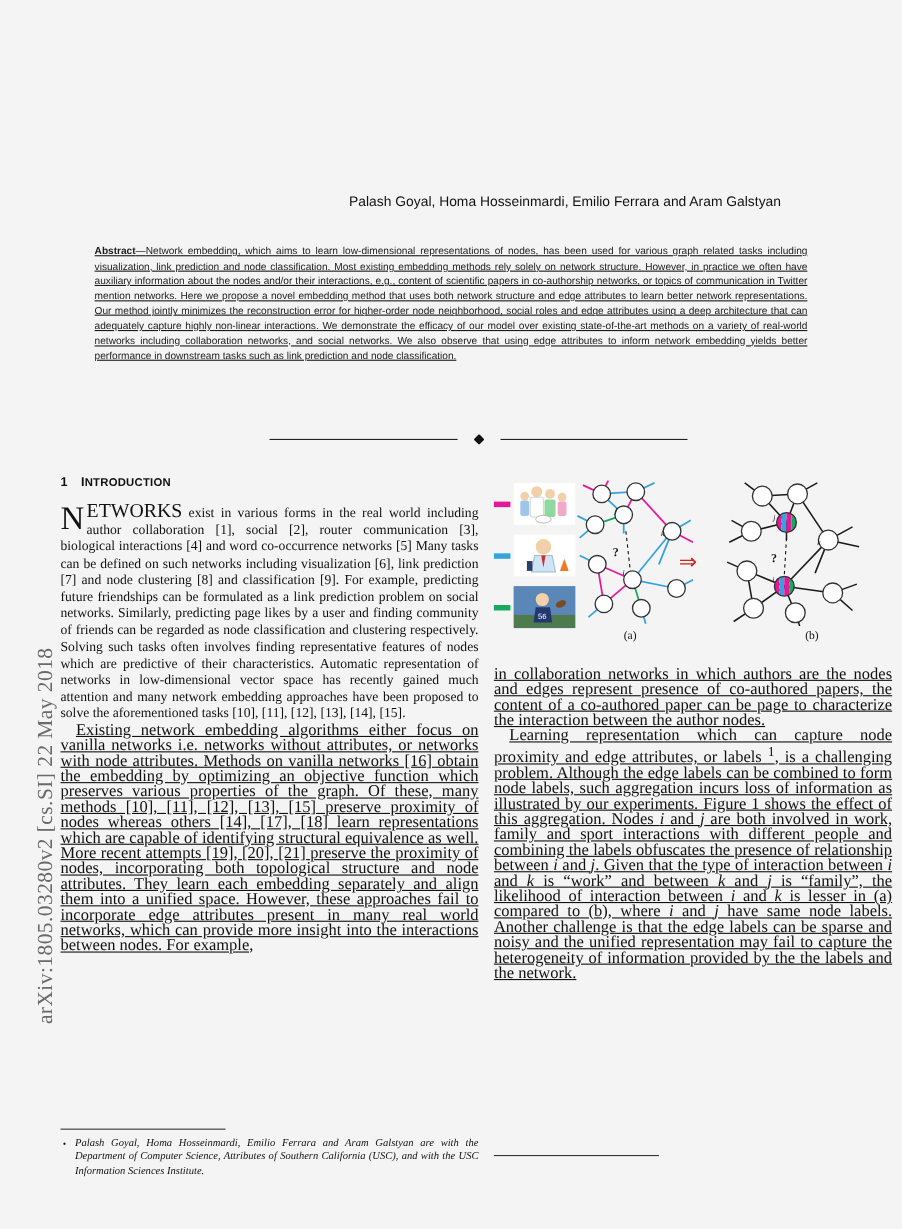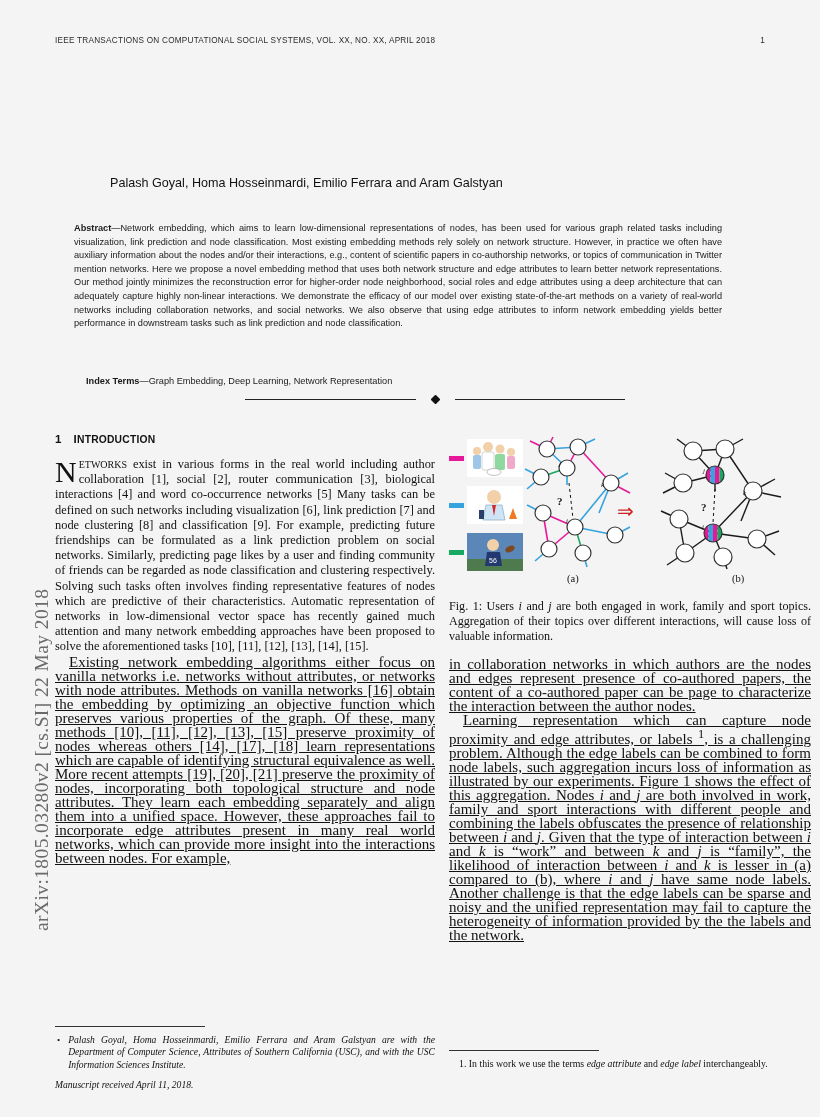--- a/index.html
+++ b/index.html
@@ -67,37 +67,38 @@
     font-weight: 400;
     font-size: 30px;
     line-height: 38px;
     color: #111;
   }
   .authors {
     position: absolute;
     left: 110px;
     top: 176px;
     width: 600px;
-    text-align: left;
+    text-align: right;
     font-family: "Liberation Sans", sans-serif;
     font-size: 12.6px;
     color: #111;
   }
 
   
   .abstract {
     position: absolute;
-    left: 74px;
+    left: 86px;
     top: 222px;
     width: 648px;
     font-family: "Liberation Sans", sans-serif;
     font-size: 9.2px;
     line-height: 13.6px;
     text-align: justify;
     color: #1a1a1a;
+    text-decoration: underline;
   }
   .abstract b { font-weight: bold; }
   .index-terms {
     position: absolute;
     left: 86px;
     top: 375px;
     width: 648px;
     font-family: "Liberation Sans", sans-serif;
     font-size: 9.2px;
     line-height: 13.6px;
@@ -169,21 +170,21 @@
     text-align: justify;
     margin: 0;
   }
   .dropcap {
     float: left;
     font-size: 30px;
     line-height: 25px;
     padding: 2px 2px 0 0;
     font-family: "Liberation Serif", serif;
   }
-  .smallcaps-run { font-variant: small-caps; font-size: 10px; }
+  .smallcaps-run { font-variant: small-caps; font-size: 18px; }
   i, em { font-style: italic; }
 
   
   .foot-rule {
     position: absolute;
     left: 55px;
     top: 1026px;
     width: 150px;
     height: 1px;
     background: #333;
@@ -288,34 +289,27 @@
     line-height: 20px;
   }
 </style>
 </head>
 <body>
 
 <div class="page">
 
   <div class="arxiv-stamp">arXiv:1805.03280v2  [cs.SI]  22 May 2018</div>
 
-  <div class="running-head">
-    <span>IEEE TRANSACTIONS ON COMPUTATIONAL SOCIAL SYSTEMS, VOL. XX, NO. XX, APRIL 2018</span>
-    <span class="pageno">1</span>
-  </div>
 
   <div class="authors">Palash Goyal, Homa Hosseinmardi, Emilio Ferrara and Aram Galstyan</div>
 
   <div class="abstract">
     <b>Abstract</b><span>—</span><span>Network embedding, which aims to learn low-dimensional representations of nodes, has been used for various graph related tasks including visualization, link prediction and node classification. Most existing embedding methods rely solely on network structure. However, in practice we often have auxiliary information about the nodes and/or their interactions, e.g., content of scientific papers in co-authorship networks, or topics of communication in Twitter mention networks. Here we propose a novel embedding method that uses both network structure and edge attributes to learn better network representations. Our method jointly minimizes the reconstruction error for higher-order node neighborhood, social roles and edge attributes using a deep architecture that can adequately capture highly non-linear interactions. We demonstrate the efficacy of our model over existing state-of-the-art methods on a variety of real-world networks including collaboration networks, and social networks. We also observe that using edge attributes to inform network embedding yields better performance in downstream tasks such as link prediction and node classification.</span>
   </div>
 
-  <div class="index-terms">
-    <b>Index Terms</b><span>—</span><span>Graph Embedding, Deep Learning, Network Representation</span>
-  </div>
 
   <div class="rule-row">
     <div class="bar"></div>
     <div class="diamond"></div>
     <div class="bar"></div>
   </div>
 
   <div class="col-left">
     <div class="section-head">
       <span class="num">1</span><span class="scap"><span class="big">I</span><span>NTRODUCTION</span></span>
@@ -499,38 +493,31 @@
         <line x1="70" y1="54" x2="68" y2="88" stroke="#111" stroke-width="1" stroke-dasharray="3,3"></line>
         <text x="56" y="76" font-family="Liberation Serif, serif" font-size="11" font-weight="bold" fill="#111">?</text>
       </svg>
 
       <div class="subcaption-row">
         <span class="subcap-a">(a)</span>
         <span class="subcap-b">(b)</span>
       </div>
     </div>
 
-    <p class="fig-caption">
-      <span>Fig. 1:</span><span> Users </span><i>i</i><span> and </span><i>j</i><span> are both engaged in work, family and sport topics. Aggregation of their topics over different interactions, will cause loss of valuable information.</span>
-    </p>
 
     <p class="body first" style="margin-top:13px;">in collaboration networks in which authors are the nodes and edges represent presence of co-authored papers, the content of a co-authored paper can be page to characterize the interaction between the author nodes.</p>
 
     <p class="body">
       <span>Learning representation which can capture node proximity and edge attributes, or labels </span><sup>1</sup><span>, is a challenging problem. Although the edge labels can be combined to form node labels, such aggregation incurs loss of information as illustrated by our experiments. Figure 1 shows the effect of this aggregation. Nodes </span><i>i</i> and <i>j</i><span> are both involved in work, family and sport interactions with different people and combining the labels obfuscates the presence of relationship between </span><i>i</i> and <i>j</i><span>. Given that the type of interaction between </span><i>i</i> and <i>k</i><span> is “work” and between </span><i>k</i> and <i>j</i><span> is “family”, the likelihood of interaction between </span><i>i</i> and <i>k</i><span> is lesser in (a) compared to (b), where </span><i>i</i> and <i>j</i><span> have same node labels. Another challenge is that the edge labels can be sparse and noisy and the unified representation may fail to capture the heterogeneity of information provided by the the labels and the network.</span>
     </p>
   </div>
 
   <div class="foot-rule"></div>
   <div class="footnote-block">
     <div class="footnote-item">
       <span class="bullet">•</span>
       <span>Palash Goyal, Homa Hosseinmardi, Emilio Ferrara and Aram Galstyan are with the Department of Computer Science, Attributes of Southern California (USC), and with the USC Information Sciences Institute.</span>
     </div>
-    <div class="manuscript">Manuscript received April 11, 2018.</div>
   </div>
 
   <div class="foot-rule-r"></div>
-  <div class="footnote-right">
-    <span>1.</span><span> In this work we use the terms </span><i>edge attribute</i><span> and </span><i>edge label</i><span> interchangeably.</span>
-  </div>
 
 </div>
 
 </body></html>

